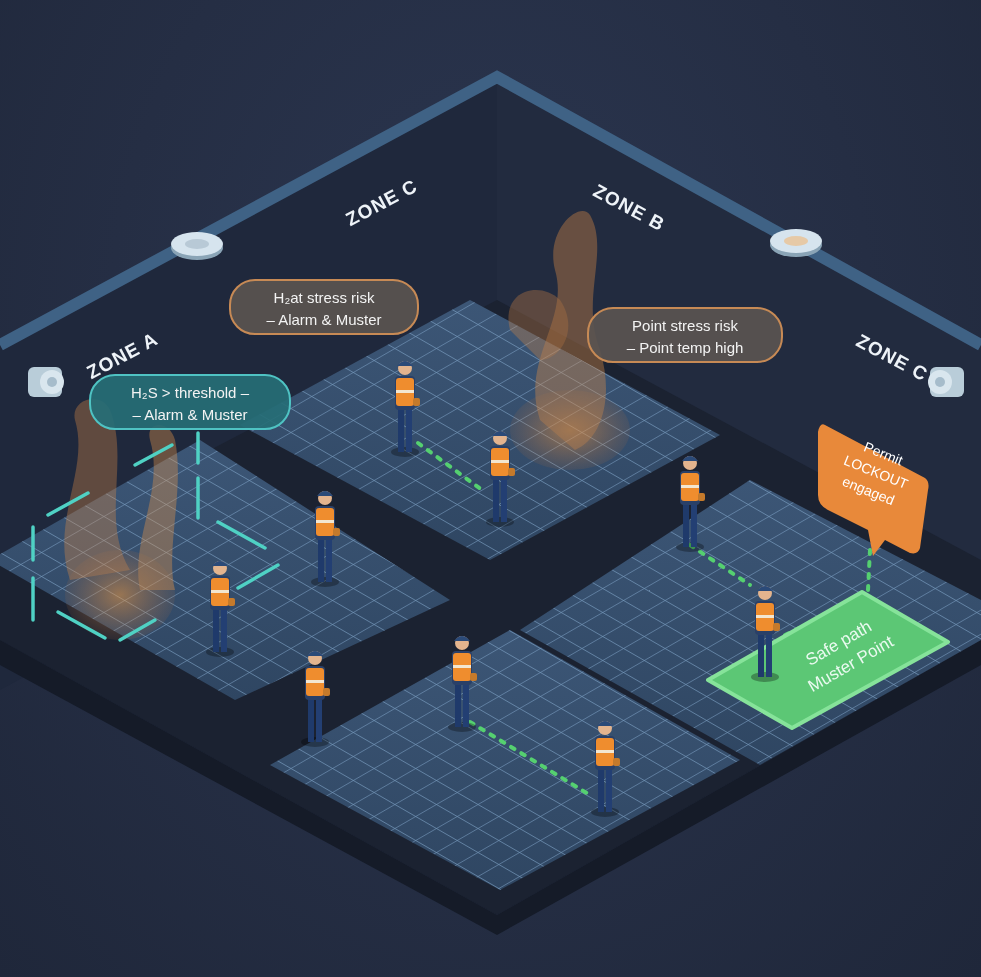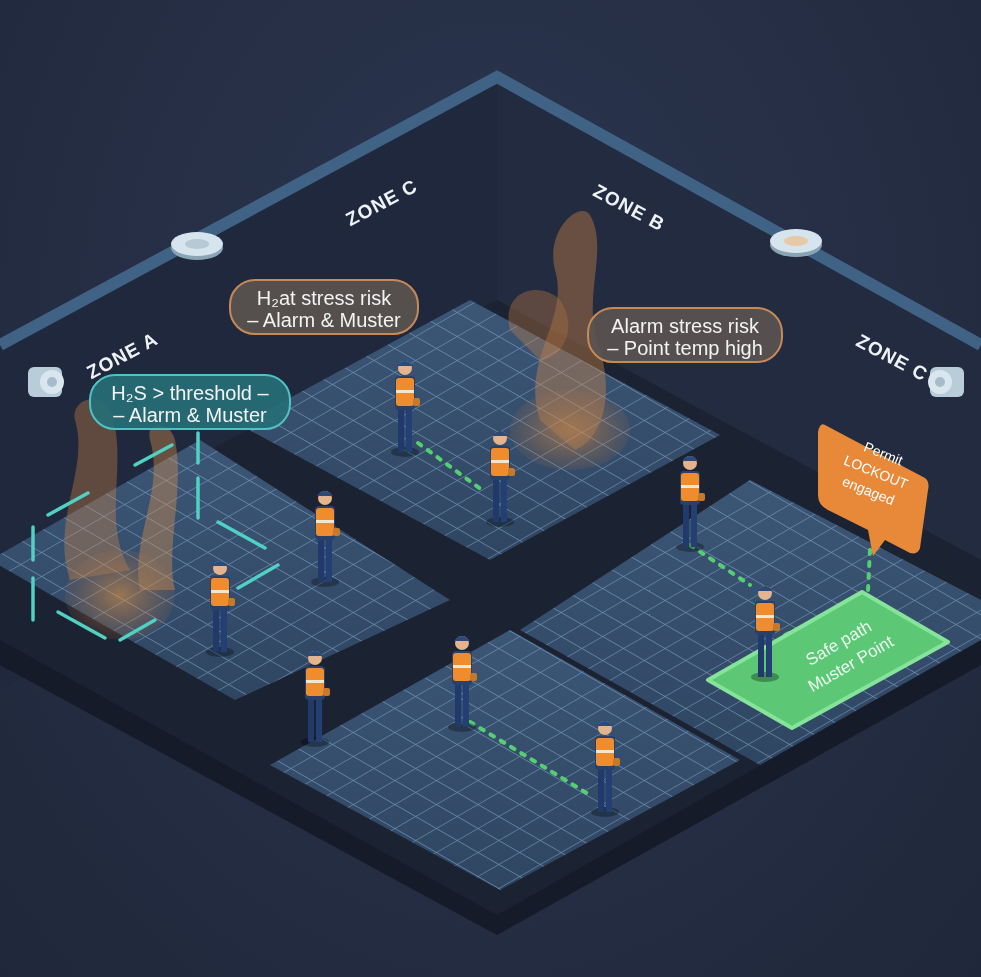--- a/index.html
+++ b/index.html
@@ -1,20 +1,20 @@
 <!DOCTYPE html>
 <html><head>
 <meta charset="utf-8">
 <style>
   html,body{margin:0;padding:0;}
   body{width:981px;height:977px;overflow:hidden;background:#232c40;font-family:"Liberation Sans",sans-serif;}
   #stage{position:relative;width:981px;height:977px;background:radial-gradient(ellipse at 50% 35%,#2b3650 0%,#252e44 55%,#1f273a 100%);}
   svg{position:absolute;left:0;top:0;}
   .zone-label{position:absolute;color:#eef3f8;font-weight:bold;font-size:19px;letter-spacing:1px;white-space:nowrap;}
-  .pill{position:absolute;border-radius:26px;color:#f3f3f3;font-size:20px;line-height:22px;text-align:center;padding:6px 16px;box-sizing:border-box;}
+  .pill{position:absolute;border-radius:26px;color:#f3f3f3;font-size:15px;line-height:22px;text-align:center;padding:6px 16px;box-sizing:border-box;}
   .pill span{display:block;}
   .pill-heat{background:rgba(90,84,80,0.92);border:2px solid #c78a55;}
   .pill-gas{background:rgba(38,110,118,0.92);border:2px solid #4fc3c3;}
   .callout{position:absolute;color:#fff;font-size:14px;line-height:20px;text-align:center;}
   .muster{position:absolute;color:#eafaf0;font-size:17px;line-height:24px;text-align:center;}
 </style>
 </head>
 <body>
 
 <div id="stage">
@@ -230,21 +230,21 @@
 
 <div class="pill pill-heat" style="left:229px;top:279px;width:190px;height:56px;">
   <span>H₂at stress risk</span>
   <span>– Alarm &amp; Muster</span>
 </div>
 <div class="pill pill-gas" style="left:89px;top:374px;width:202px;height:56px;">
   <span>H₂S &gt; threshold –</span>
   <span>– Alarm &amp; Muster</span>
 </div>
 <div class="pill pill-heat" style="left:587px;top:307px;width:196px;height:56px;">
-  <span>Alarm stress risk</span>
+  <span>Point stress risk</span>
   <span>– Point temp high</span>
 </div>
 
 <div class="callout" style="left:832px;top:442px;width:88px;transform:rotate(22deg);">
   <span style="display:block">Permit</span>
   <span style="display:block">LOCKOUT</span>
   <span style="display:block">engaged</span>
 </div>
 
 <div class="muster" style="left:780px;top:630px;width:130px;transform:rotate(-30deg);">

